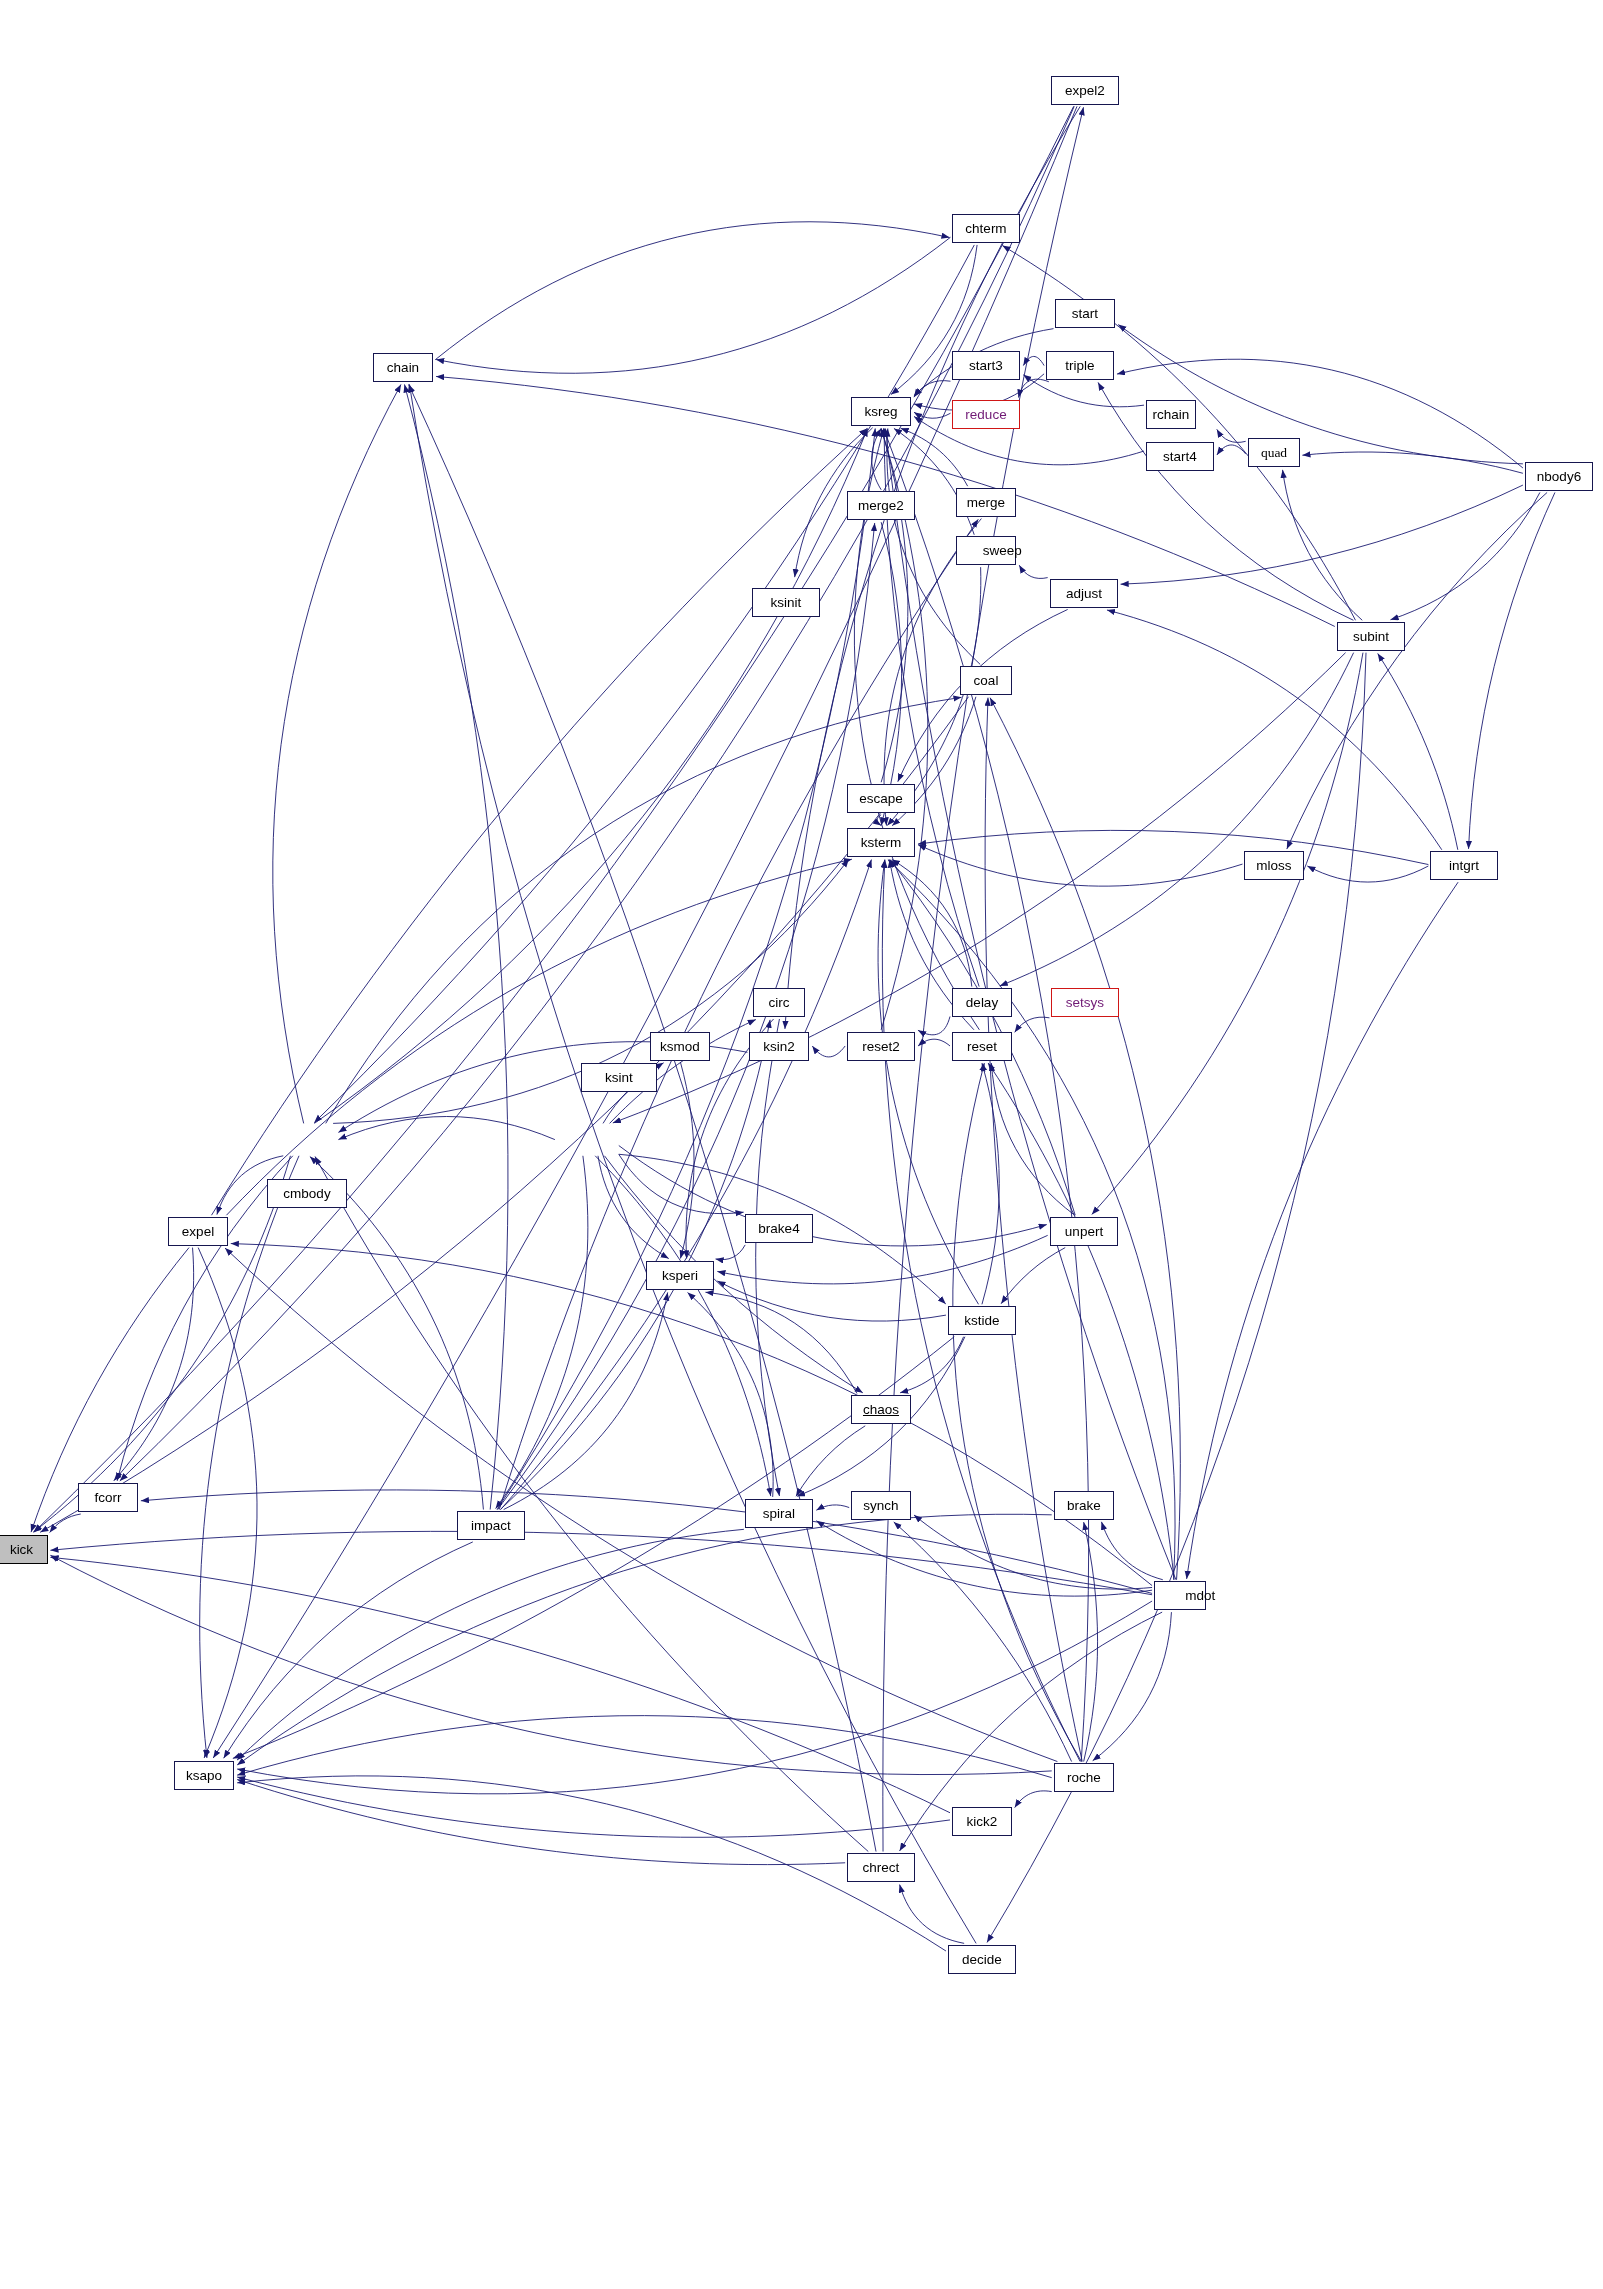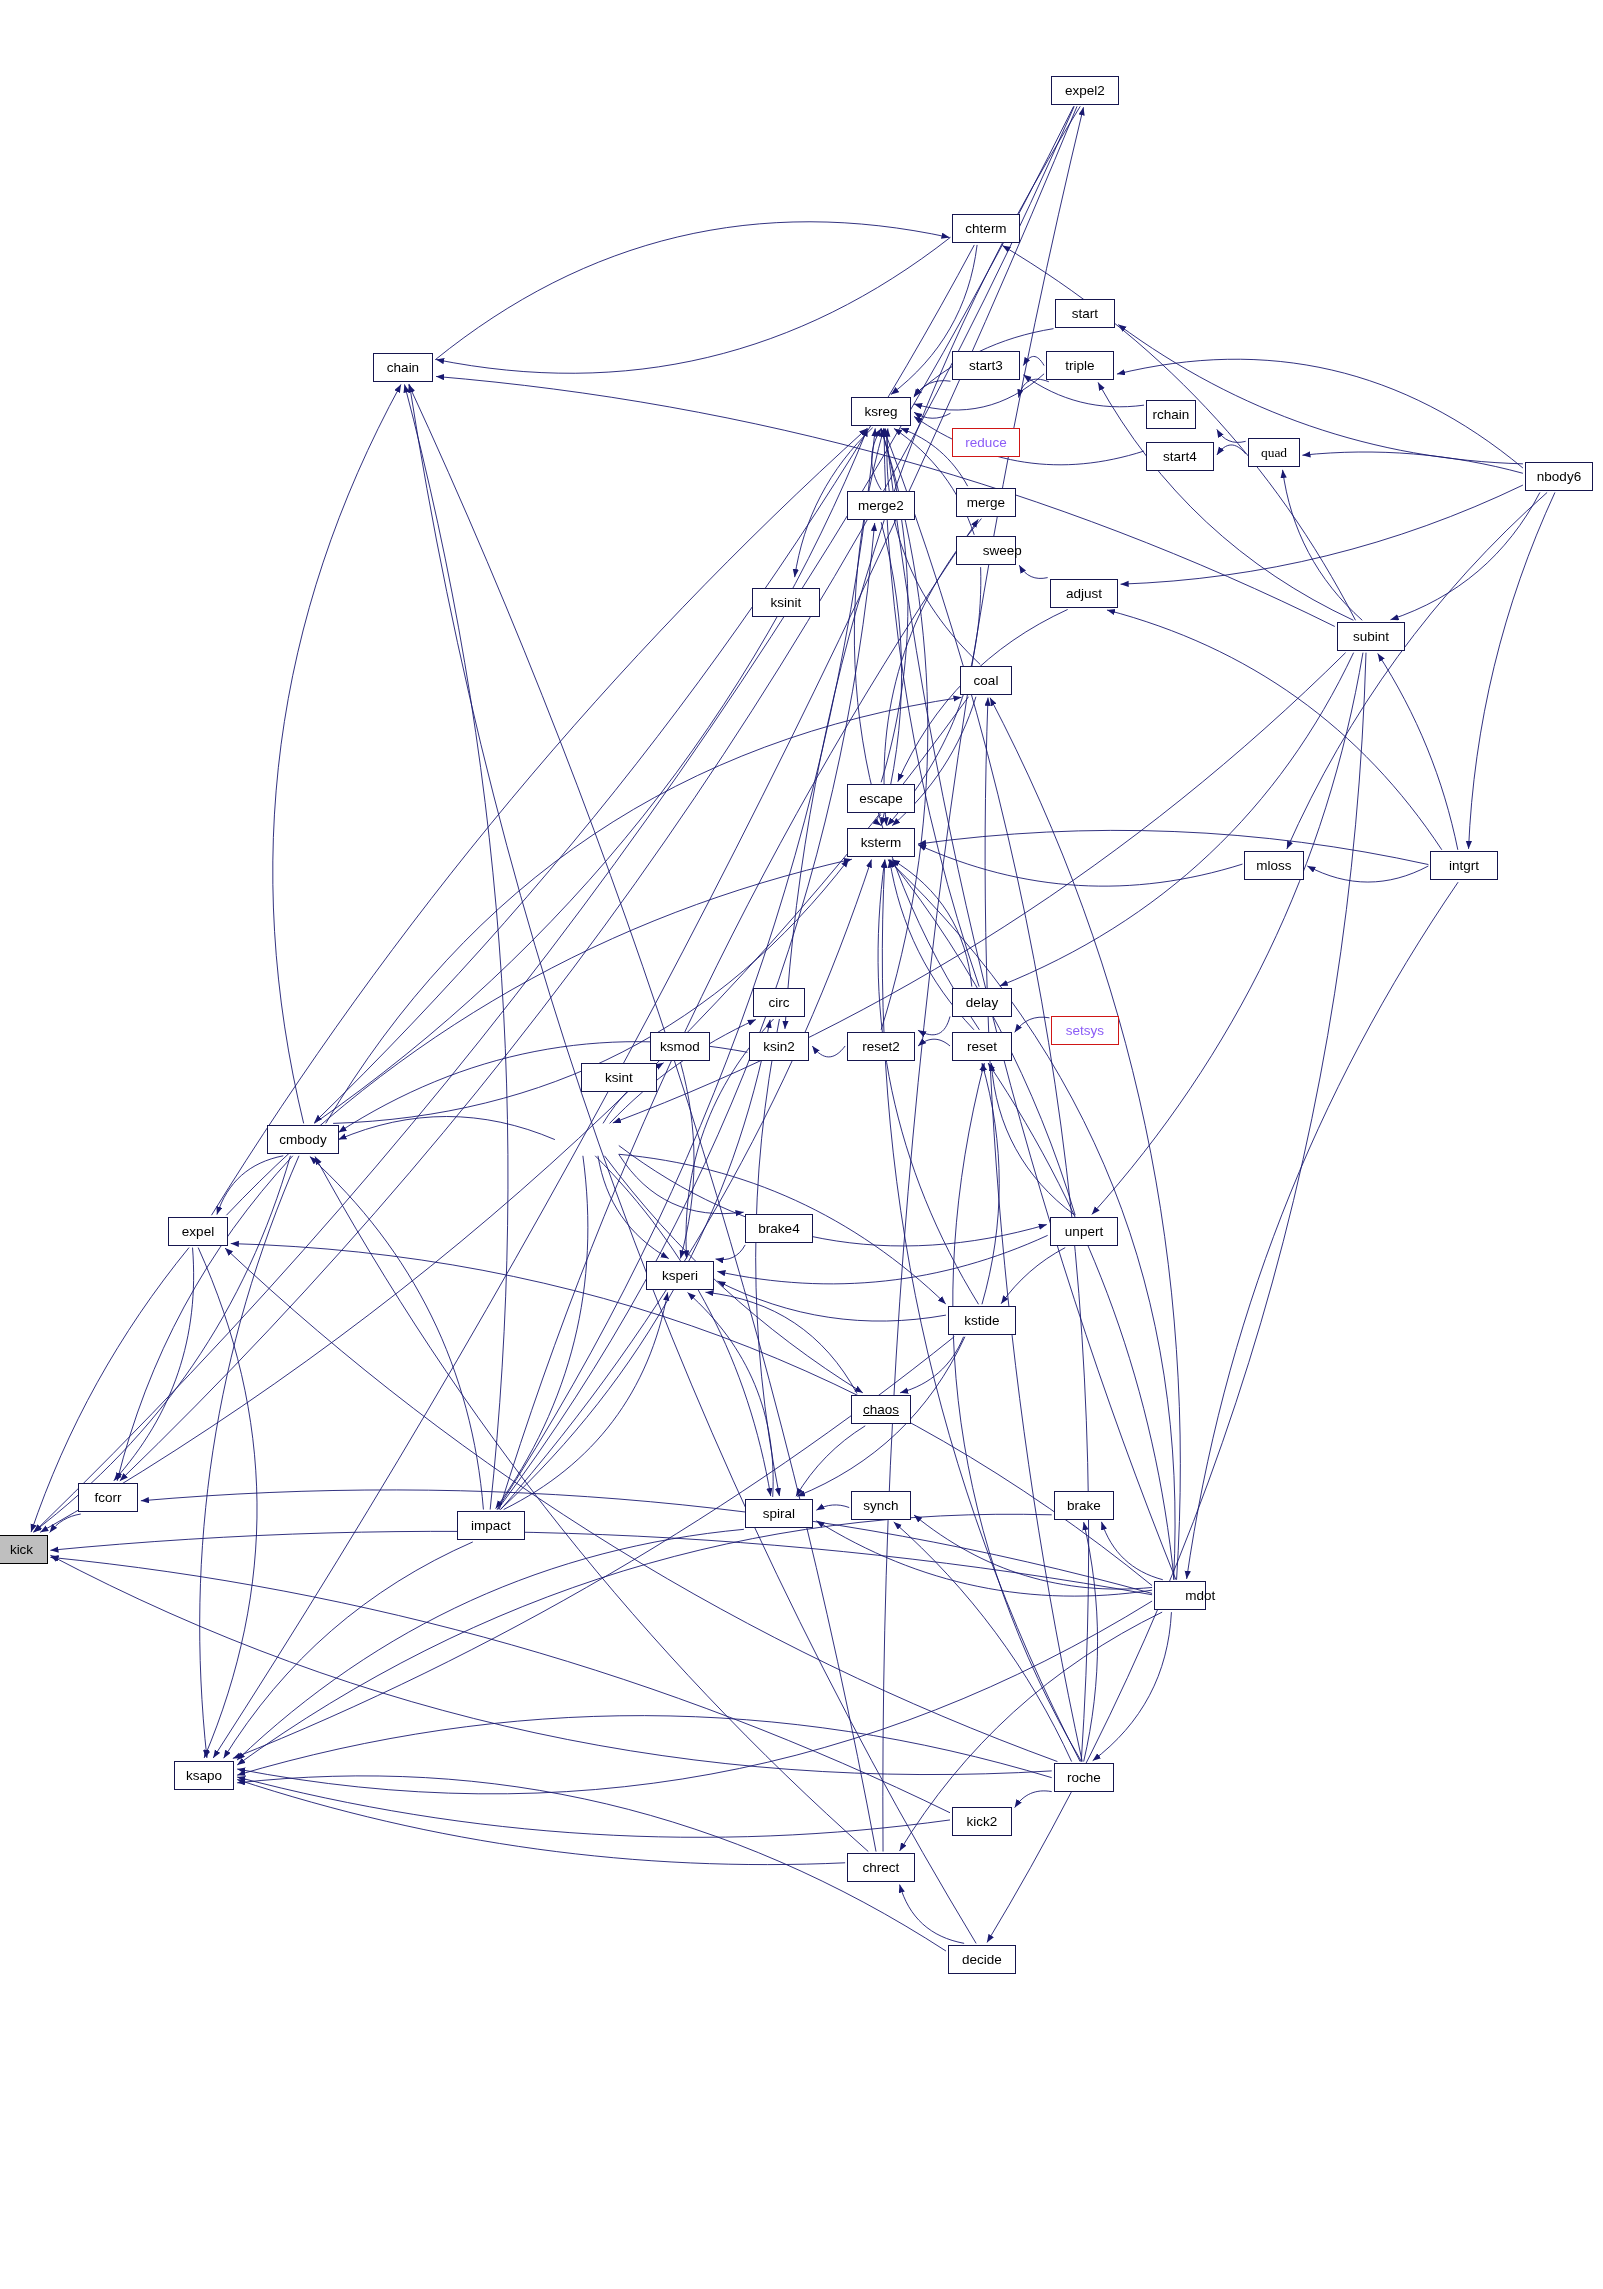--- a/index.html
+++ b/index.html
@@ -18,21 +18,21 @@
     display:flex;align-items:center;justify-content:center;
     background:#ffffff;
     border:0.9px solid #16164f;
     color:#000000;
     font-size:13.5px;
     white-space:nowrap;
     padding:0 3.6px;
     z-index:2;
   }
   .node.current{background:#bfbfbf;border-color:#000000;}
-  .node.truncated{border-color:#d01616;color:#8b5cf6;margin-top:28px;}
+  .node.truncated{border-color:#d01616;color:#701a75;}
 </style>
 </head>
 <body>
 
 <div id="canvas">
   <svg id="edges" width="1603" height="2290" viewBox="0 0 1781 2544">
       <defs>
         <marker id="arrow" markerWidth="10" markerHeight="8" refX="9" refY="3.5" orient="auto" markerUnits="userSpaceOnUse">
           <path d="M0,0 L9,3.5 L0,7 Z" fill="#191970"></path>
         </marker>
@@ -209,21 +209,21 @@
     <div class="node" style="width: 68px; left: 847px; top: 828px;">ksterm</div>
     <div class="node" style="width: 60px; left: 1244px; top: 851px;">mloss</div>
     <div class="node" style="width: 68px; left: 1430px; top: 851px;">intgrt</div>
     <div class="node" style="width: 60px; left: 952px; top: 988px;">delay</div>
     <div class="node truncated" style="width: 68px; left: 1051px; top: 988px;">setsys</div>
     <div class="node" style="width: 52px; left: 753px; top: 988px;">circ</div>
     <div class="node" style="width: 60px; left: 749px; top: 1032px;">ksin2</div>
     <div class="node" style="width: 68px; left: 847px; top: 1032px;">reset2</div>
     <div class="node" style="width: 60px; left: 952px; top: 1032px;">reset</div>
     <div class="node" style="width: 60px; left: 650px; top: 1032px;">ksmod</div>
-    <div class="node" style="width: 72px; left: 267px; top: 1125px;">cmbody</div>
+    <div class="node" style="width: 80px; left: 267px; top: 1179px;">cmbody</div>
     <div class="node" style="width: 76px; left: 557px; top: 1063px; margin-left: 24px;">ksint</div>
     <div class="node" style="width: 60px; left: 168px; top: 1217px;">expel</div>
     <div class="node" style="width: 68px; left: 745px; top: 1214px;">brake4</div>
     <div class="node" style="width: 68px; left: 646px; top: 1261px;">ksperi</div>
     <div class="node" style="width: 68px; left: 1050px; top: 1217px;">unpert</div>
     <div class="node" style="width: 68px; left: 948px; top: 1306px;">kstide</div>
     <div class="node" style="width: 60px; left: 851px; top: 1395px; text-decoration: underline;">chaos</div>
     <div class="node" style="width: 60px; left: 78px; top: 1483px;">fcorr</div>
     <div class="node current" style="width: 52px; left: -4.5px; top: 1535px;">kick</div>
     <div class="node" style="width: 68px; left: 745px; top: 1499px;">spiral</div>

